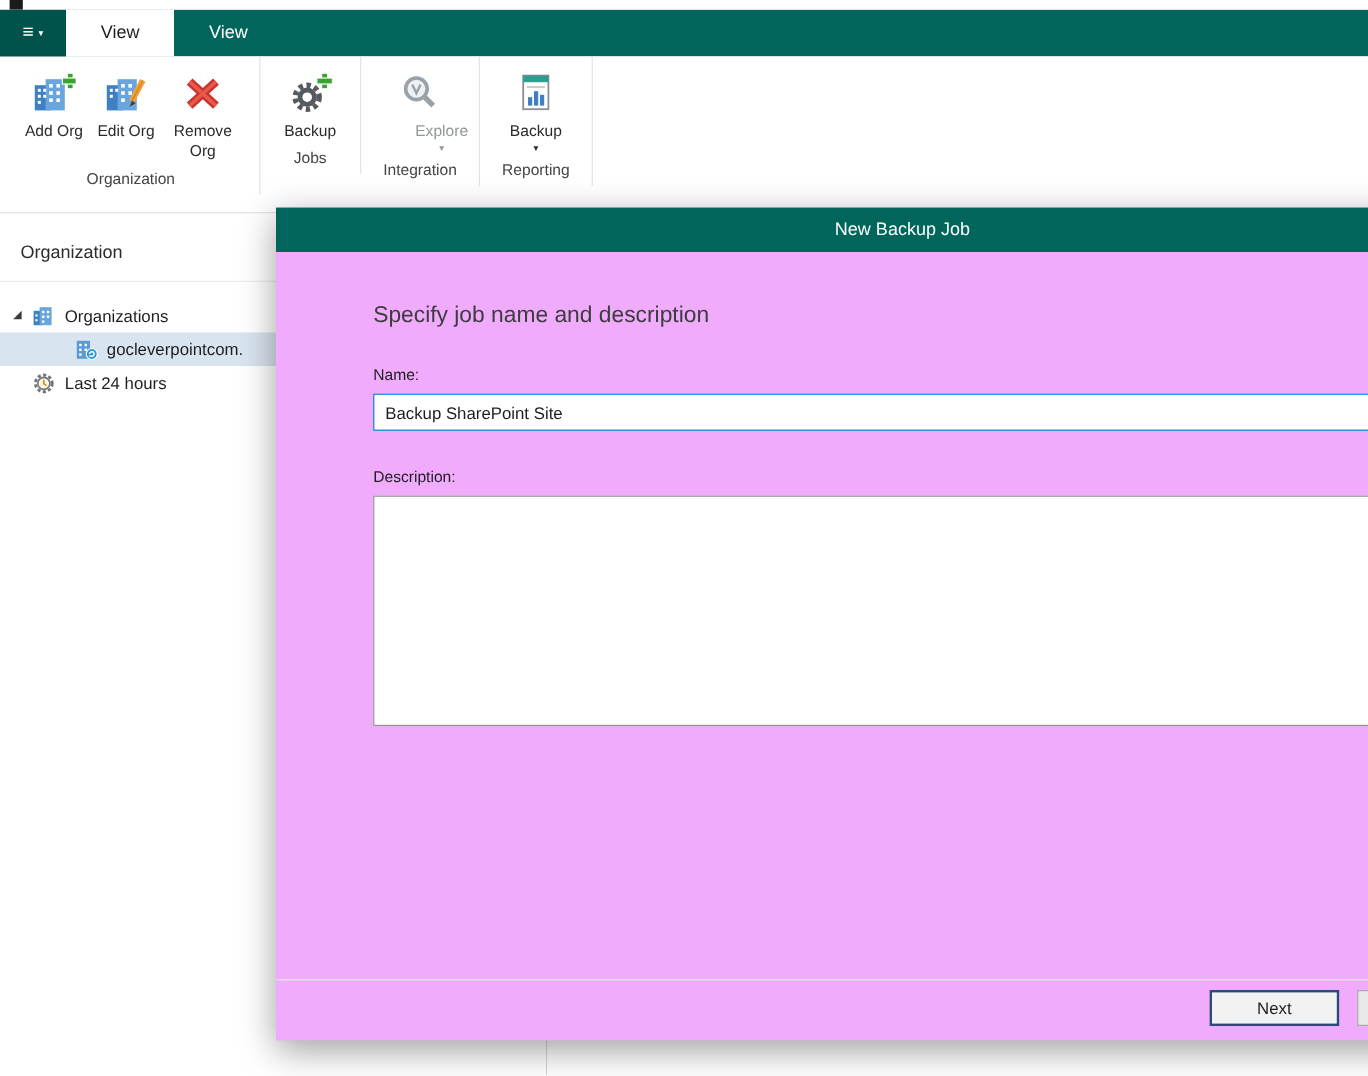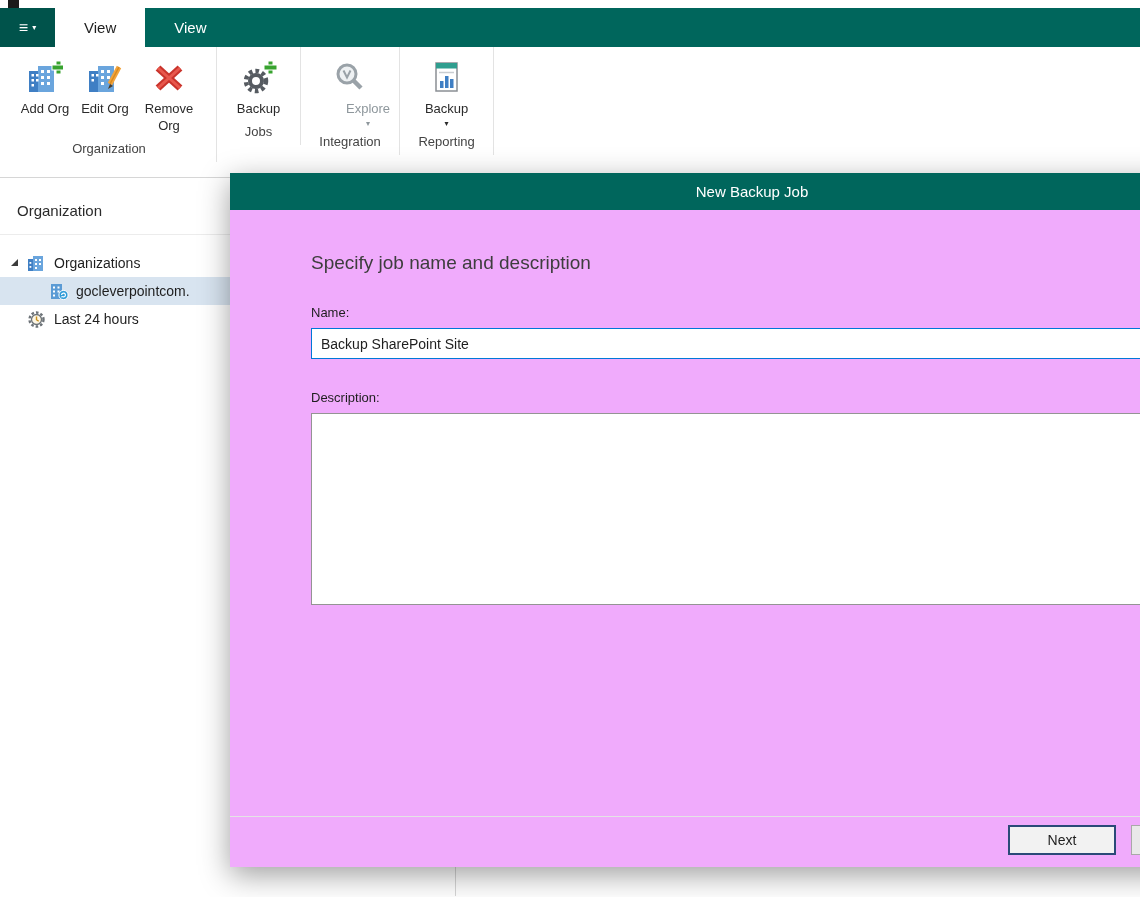--- a/index.html
+++ b/index.html
@@ -63,21 +63,21 @@
     font-size: 15px; color: #2b2b2b;
     padding: 24px 0 15px 17px; border-bottom: 1px solid #ececec;
   }
   .tree { padding-top: 14px; font-size: 14px; }
   .tree-row { height: 28px; display: flex; align-items: center; cursor: pointer; white-space: nowrap; }
   .tree-row.selected { background: #d8e4f0; }
   .twisty { width: 12px; height: 12px; margin-left: 9px; flex: 0 0 auto; }
   .twisty svg { width: 10px; height: 10px; display: block; }
   .ticon { width: 20px; height: 20px; margin: 0 7px 0 6px; flex: 0 0 auto; }
   .ticon svg { width: 20px; height: 20px; display: block; }
-  .tree-row.child { padding-left: 43px; }
+  .tree-row.child { padding-left: 56px; }
   .tree-row.rootplain { padding-left: 21px; }
   .content { flex: 1; background: #fff; }
 
   
   .dialog {
     position: absolute; left: 230px; top: 173px; width: 1044px; height: 694px;
     background: #f0abfc; box-shadow: 0 8px 28px rgba(0,0,0,0.38);
     display: flex; flex-direction: column; z-index: 20;
   }
   .dialog-titlebar {

